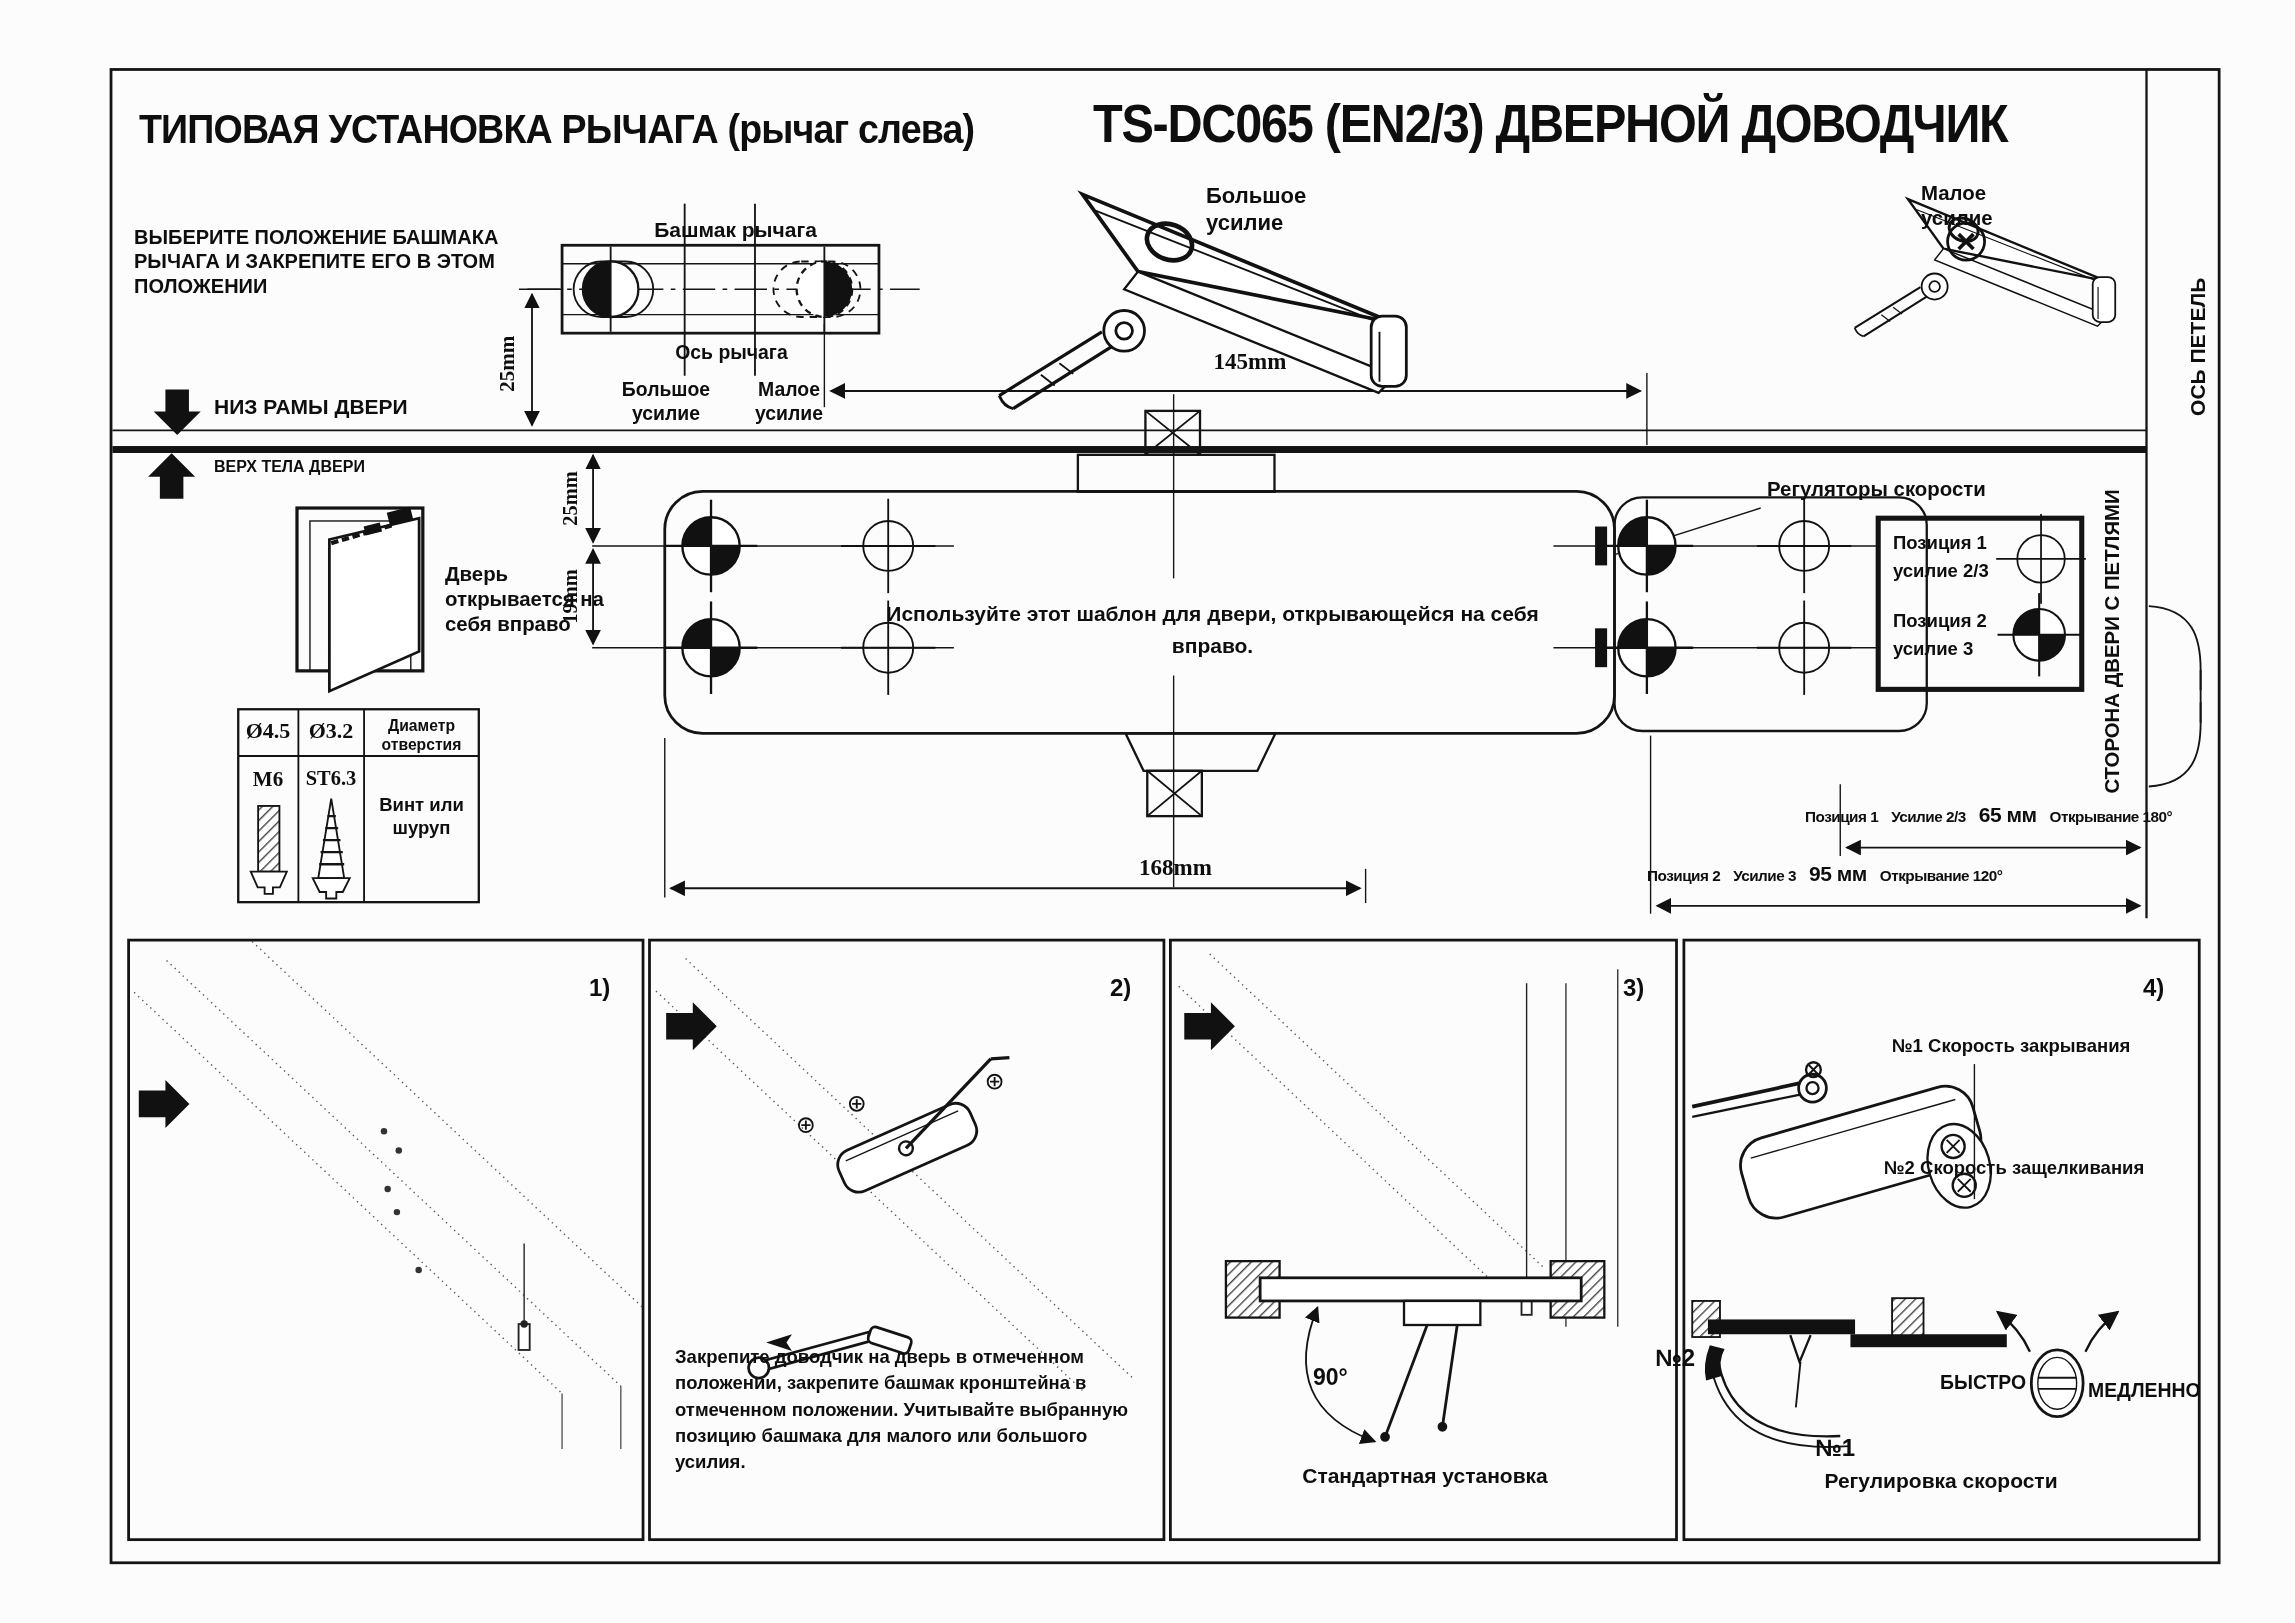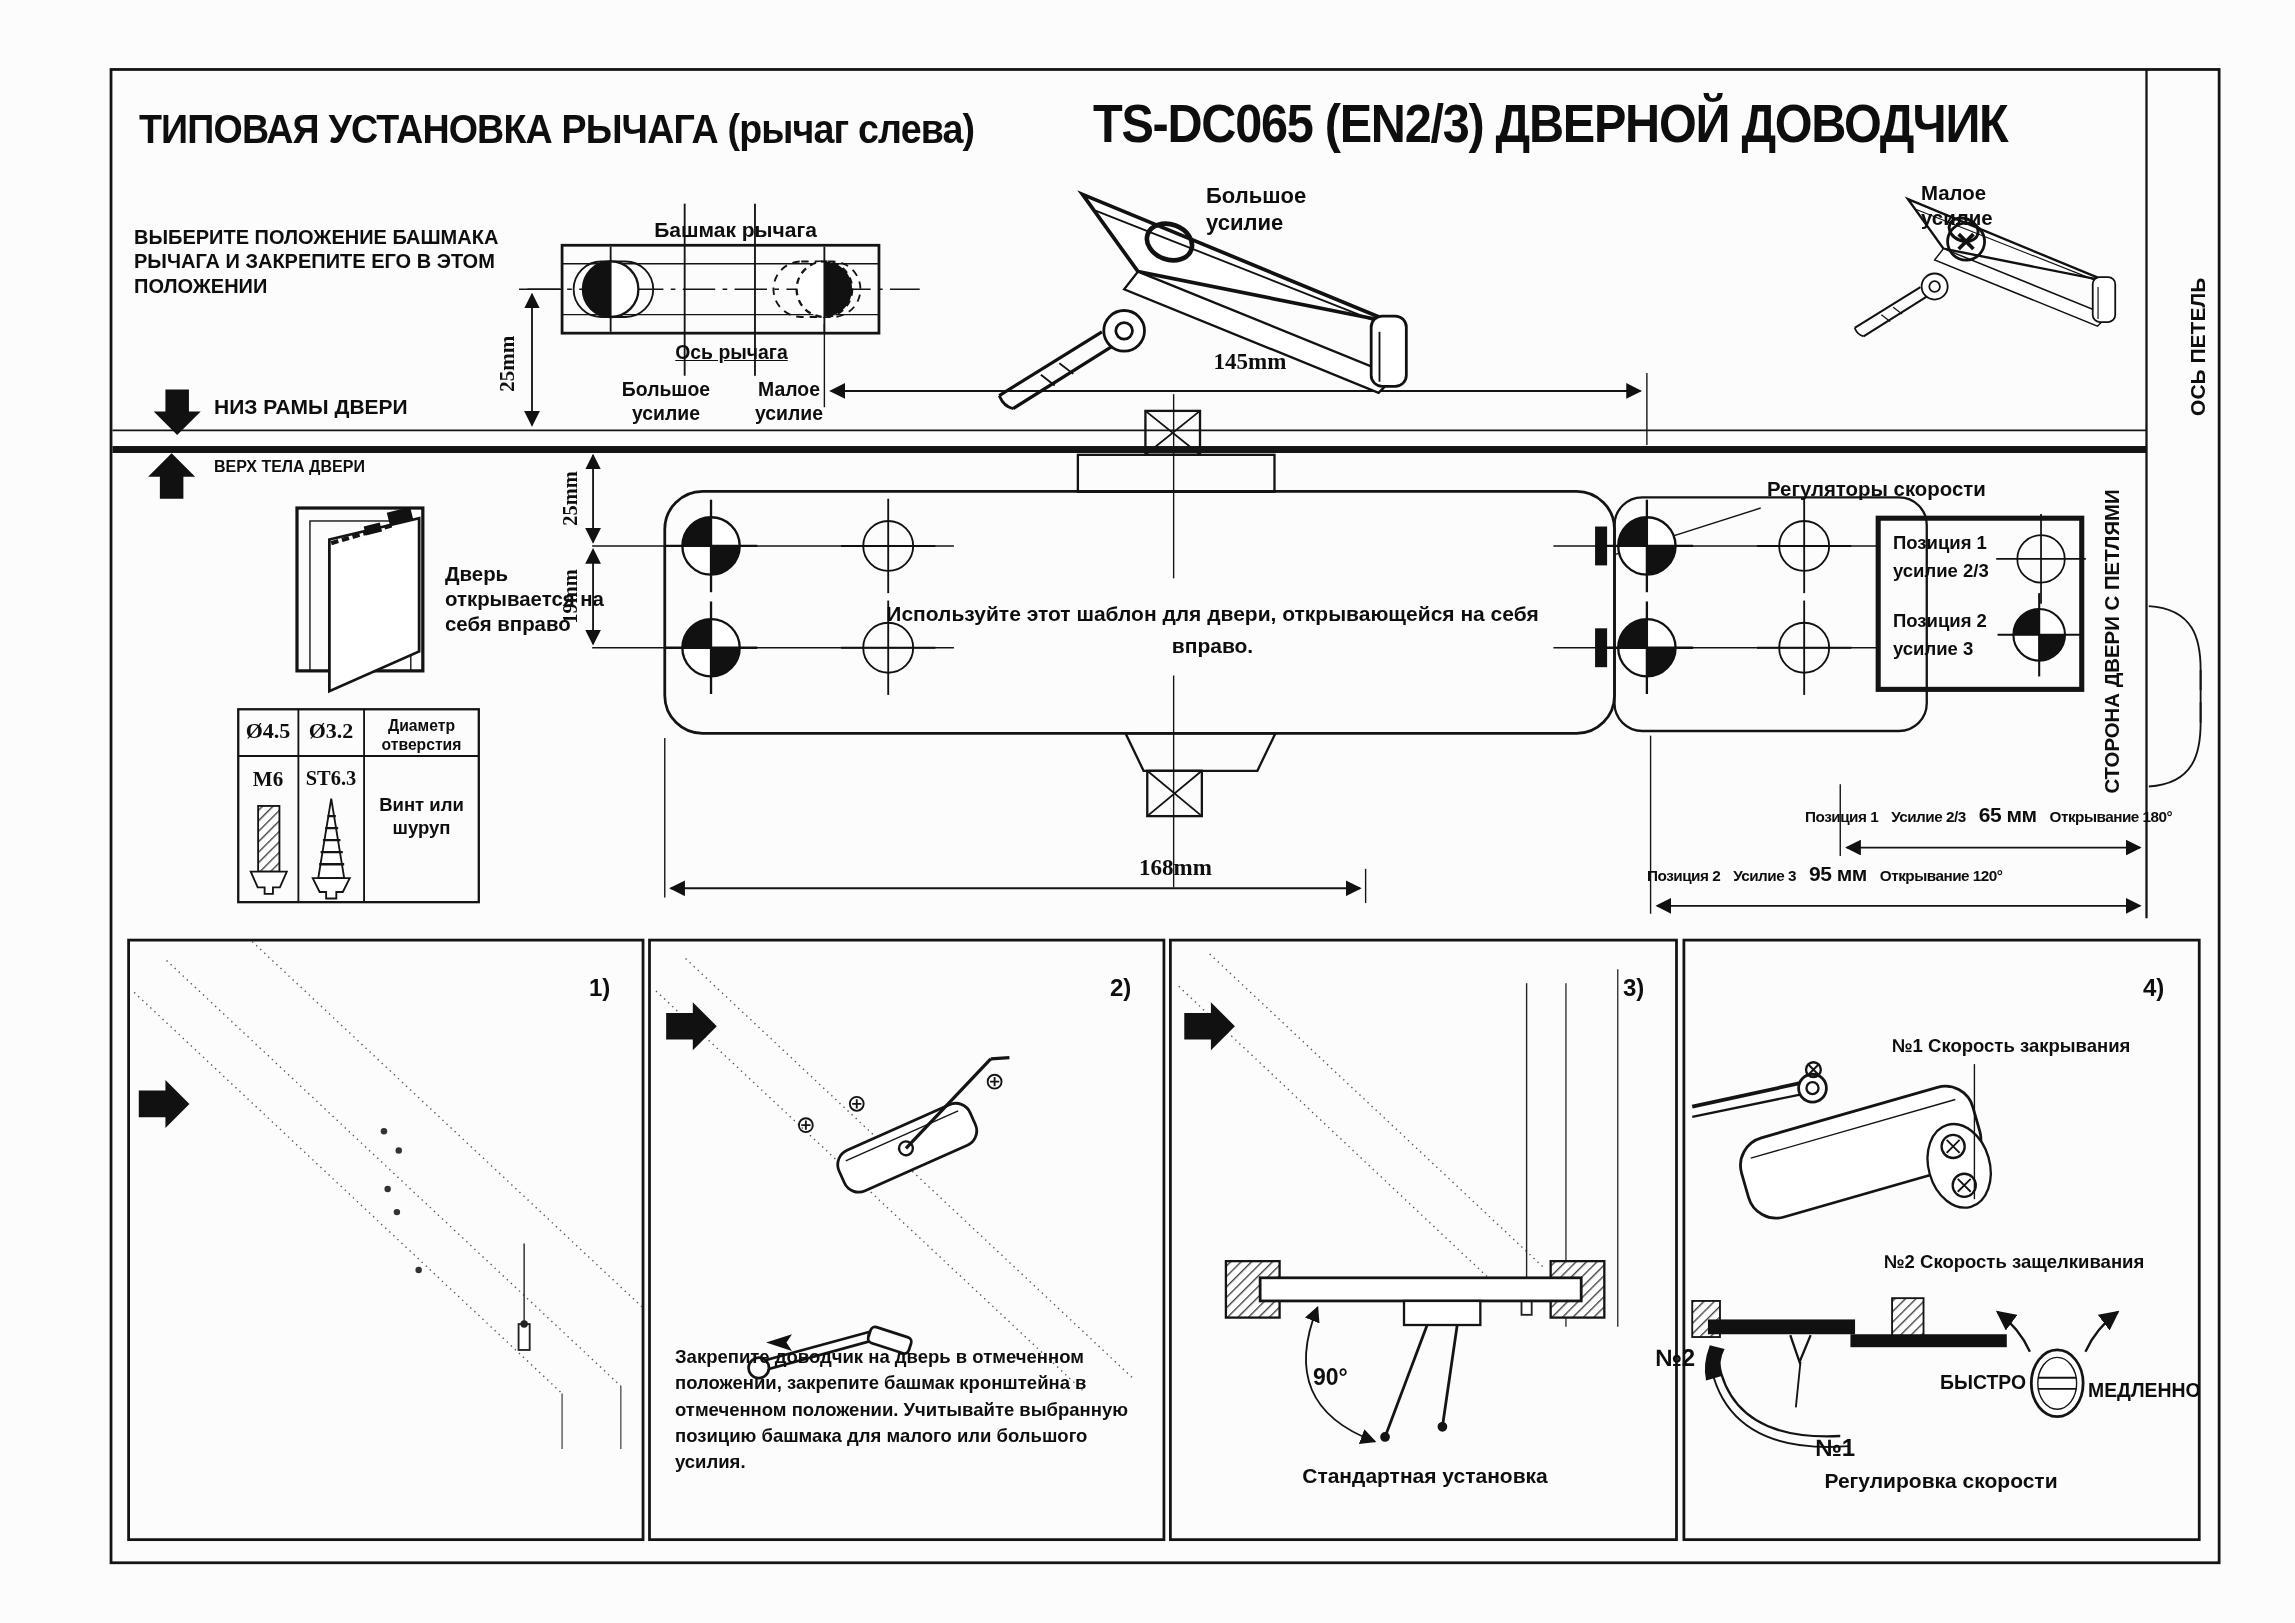--- a/index.html
+++ b/index.html
@@ -309,21 +309,21 @@
     <path d="M4578 2836 Q 4530 2872 4508 2922" stroke-width="5" marker-start="url(#ah)"></path>
   </g>
 </svg>
 
 <div class="t title1" style="left:139px;top:105px;">ТИПОВАЯ УСТАНОВКА РЫЧАГА (рычаг слева)</div>
 <div class="t title2" style="left:1093px;top:91px;">TS-DC065 (EN2/3) ДВЕРНОЙ ДОВОДЧИК</div>
 
 <div class="t" style="left:134px;top:225px;width:370px;font-size:20px;">ВЫБЕРИТЕ ПОЛОЖЕНИЕ БАШМАКА РЫЧАГА И ЗАКРЕПИТЕ ЕГО В ЭТОМ ПОЛОЖЕНИИ</div>
 
 <div class="t ctr" style="left:615px;top:217px;width:241px;font-size:21px;">Башмак рычага</div>
-<div class="t ctr" style="left:648px;top:341px;width:167px;font-size:19.4px;text-decoration:underline;">Ось рычага</div>
+<div class="t ctr" style="left:648px;top:341px;width:167px;font-size:19.4px;">Ось рычага</div>
 <div class="t ctr" style="left:599px;top:378px;width:134px;font-size:19.4px;">Большое усилие</div>
 <div class="t ctr" style="left:729px;top:378px;width:120px;font-size:19.4px;">Малое усилие</div>
 <div class="t ser ctr r90" style="left:468px;top:351px;width:79px;font-size:21px;">25mm</div>
 
 <div class="t nw" style="left:214px;top:394px;font-size:21px;">НИЗ РАМЫ ДВЕРИ</div>
 <div class="t nw" style="left:214px;top:457px;font-size:16px;">ВЕРХ ТЕЛА ДВЕРИ</div>
 
 <div class="t" style="left:1206px;top:183px;width:157px;font-size:22px;">Большое усилие</div>
 <div class="t" style="left:1921px;top:181px;width:120px;font-size:20.4px;">Малое усилие</div>
 <div class="t ser ctr" style="left:1185px;top:348px;width:130px;font-size:23px;">145mm</div>
@@ -368,21 +368,21 @@
 <div class="t nw" style="left:589px;top:973px;font-size:24px;">1)</div>
 <div class="t nw" style="left:1110px;top:973px;font-size:24px;">2)</div>
 <div class="t nw" style="left:1623px;top:973px;font-size:24px;">3)</div>
 <div class="t nw" style="left:2143px;top:973px;font-size:24px;">4)</div>
 
 <div class="t" style="left:675px;top:1344px;width:470px;font-size:18.5px;line-height:1.42;">Закрепите доводчик на дверь в отмеченном положении, закрепите башмак кронштейна в отмеченном положении. Учитывайте выбранную позицию башмака для малого или большого усилия.</div>
 <div class="t nw" style="left:1313px;top:1363px;font-size:23px;">90°</div>
 <div class="t ctr" style="left:1203px;top:1463px;width:444px;font-size:21px;">Стандартная установка</div>
 
 <div class="t nw" style="left:1892px;top:1035px;font-size:18.5px;">№1 Скорость закрывания</div>
-<div class="t nw" style="left:1884px;top:1251px;font-size:18.5px;">№2 Скорость защелкивания</div>
+<div class="t nw" style="left:1884px;top:1157px;font-size:18.5px;">№2 Скорость защелкивания</div>
 <div class="t nw" style="left:1655px;top:1343px;font-size:24px;">№2</div>
 <div class="t nw" style="left:1815px;top:1433px;font-size:24px;">№1</div>
 <div class="t nw" style="left:1940px;top:1371px;font-size:19.4px;">БЫСТРО</div>
 <div class="t nw" style="left:2088px;top:1371px;font-size:19.4px;margin-top:8px;">МЕДЛЕННО</div>
 <div class="t ctr" style="left:1712px;top:1468px;width:458px;font-size:21px;">Регулировка скорости</div>
 
 </div>
 
 
 </body></html>

